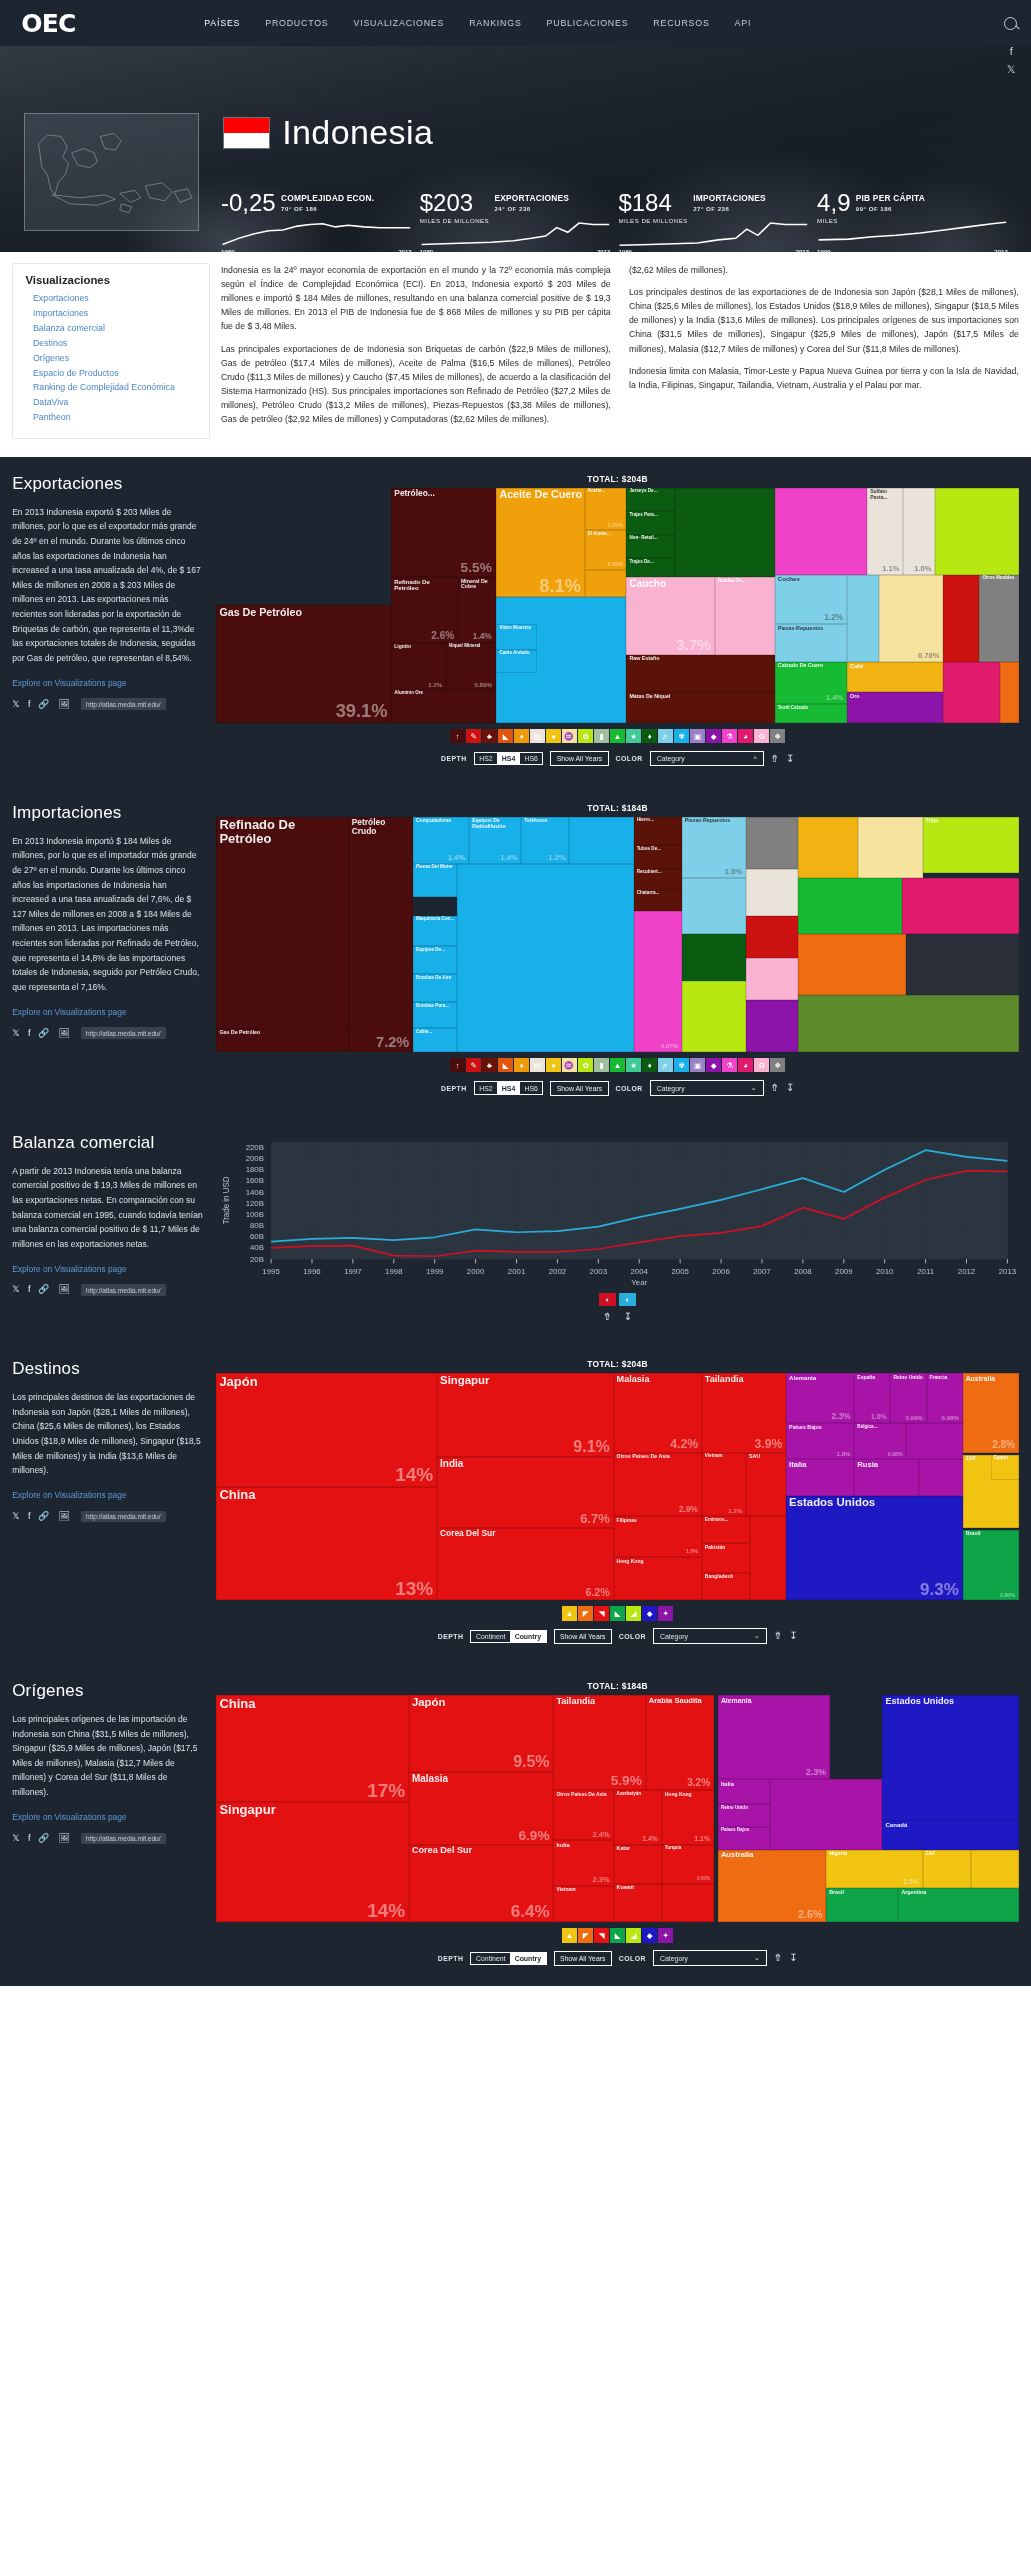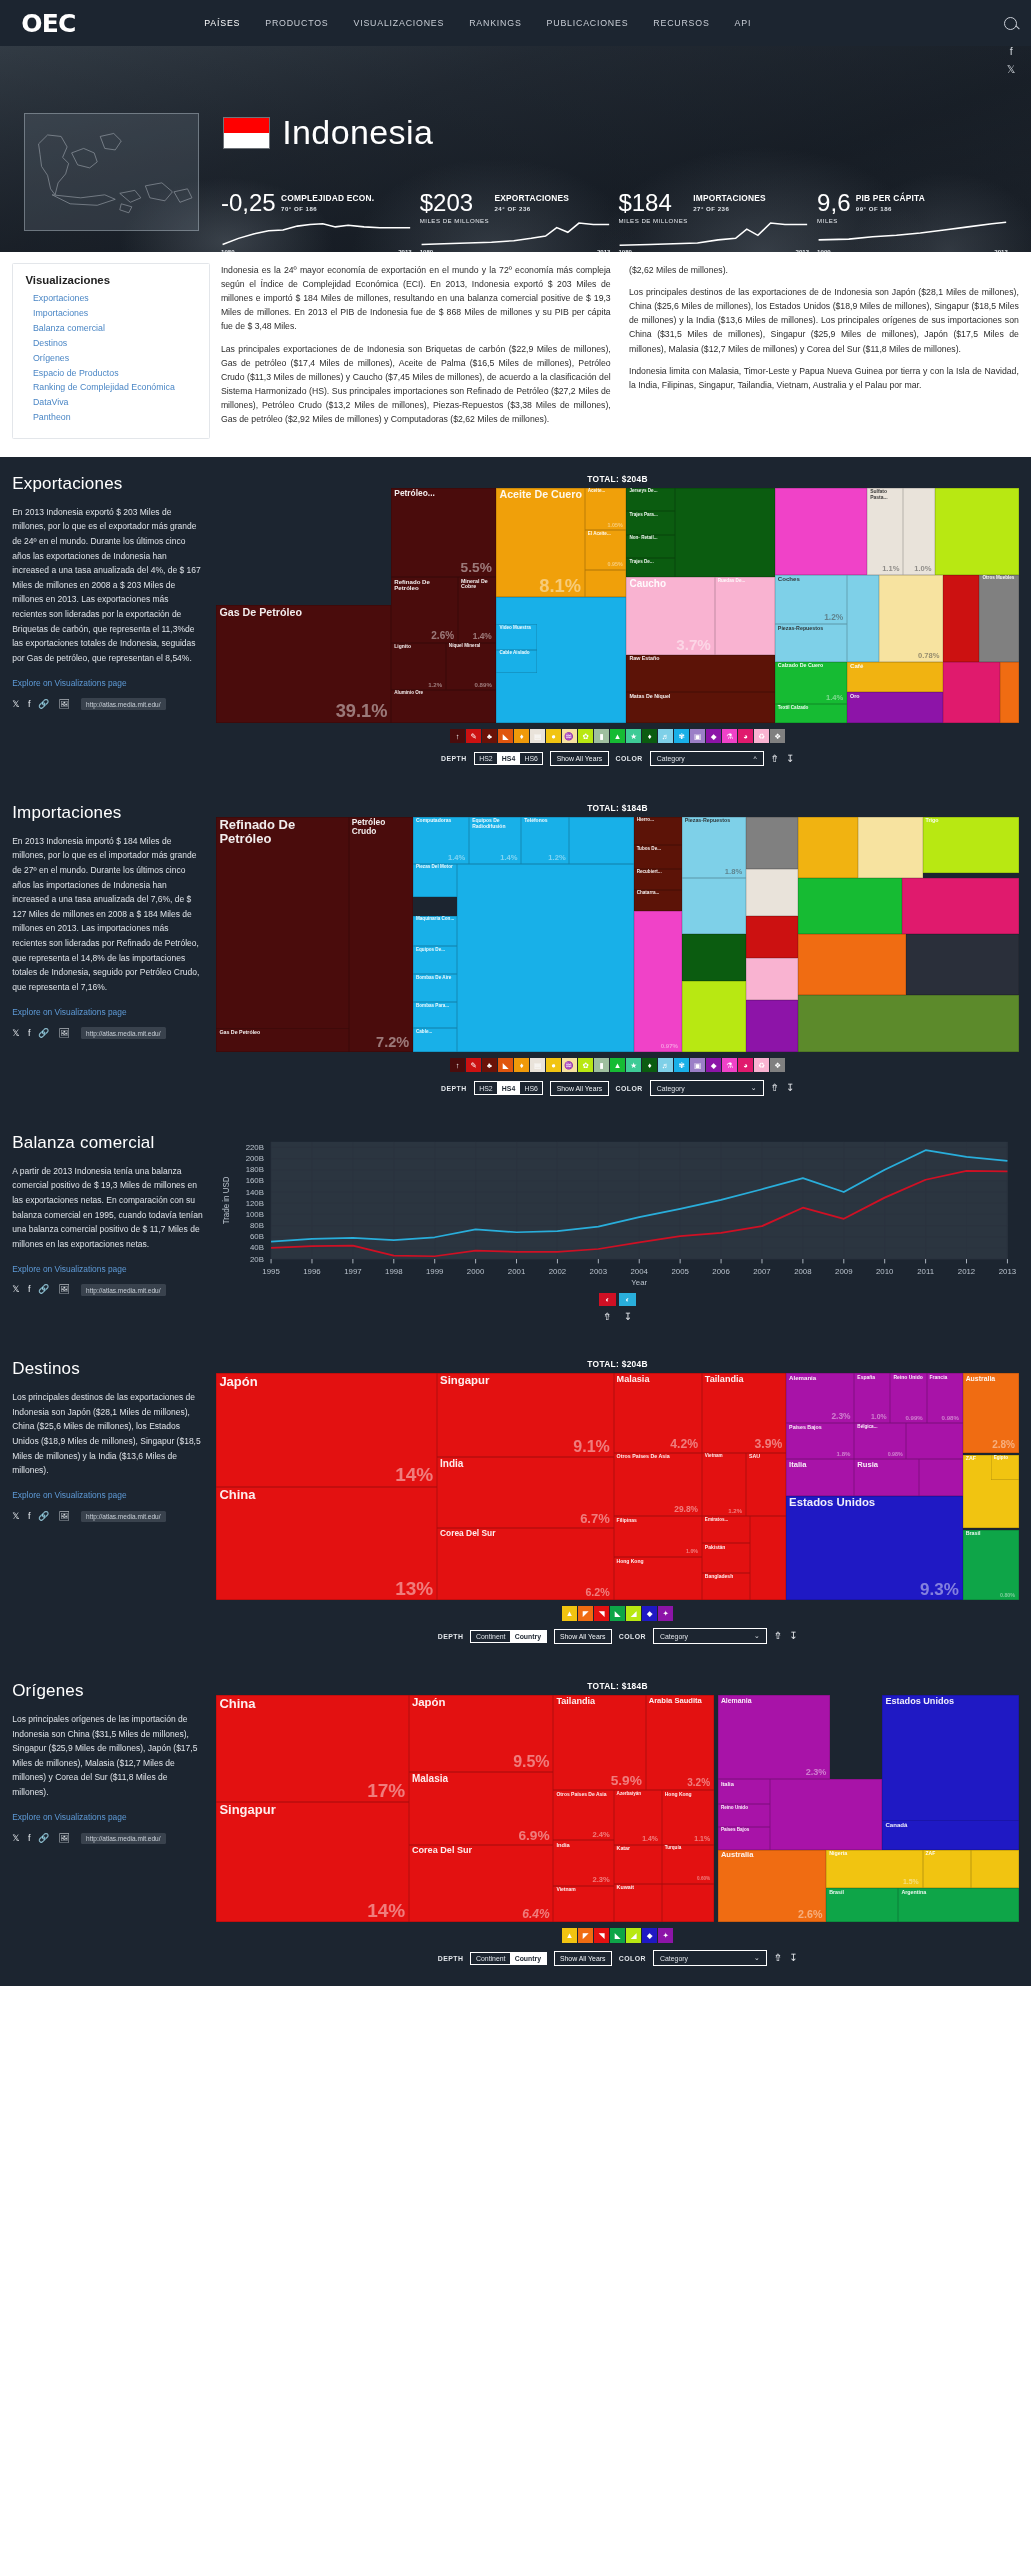--- a/index.html
+++ b/index.html
@@ -292,21 +292,21 @@
       </div>
       <div class="spark-years">
         <span>1980</span>
         <span>2013</span>
       </div>
     </div>
 
     <div class="stat">
       <div class="stat-head">
         <div>
-          <div class="stat-num">9,6</div>
+          <div class="stat-num">4,9</div>
           <span class="stat-unit">MILES</span>
         </div>
         <div class="stat-labels">
           <div class="stat-label">PIB PER CÁPITA</div>
           <div class="stat-rank">99° OF 186</div>
         </div>
       </div>
       <div class="spark">
         <svg viewBox="0 0 240 34" preserveAspectRatio="none">
             <polyline fill="none" stroke="#fff" stroke-width="2" points="2,26 40,25 70,22 100,20 130,17 160,13 190,9 220,5 238,3"></polyline>
@@ -809,21 +809,21 @@
         <div class="cell" style="left: 49.5%; top: 0%; width: 11%; height: 35%; background: rgb(227, 17, 17); box-shadow: rgba(0, 0, 0, 0.28) 0px 0px 0px 0.4px inset;">
           <span class="nm" style="font-size: 9.1px;">Malasia</span>
           <span class="pc" style="font-size: 12.2px;">4.2%</span>
         </div>
         <div class="cell" style="left: 60.5%; top: 0%; width: 10.5%; height: 35%; background: rgb(227, 17, 17); box-shadow: rgba(0, 0, 0, 0.28) 0px 0px 0px 0.4px inset;">
           <span class="nm" style="font-size: 9.1px;">Tailandia</span>
           <span class="pc" style="font-size: 12.2px;">3.9%</span>
         </div>
         <div class="cell" style="left: 49.5%; top: 35%; width: 11%; height: 28%; background: rgb(227, 17, 17); box-shadow: rgba(0, 0, 0, 0.28) 0px 0px 0px 0.4px inset;">
           <span class="nm" style="font-size: 5.3px;">Otros Países De Asia</span>
-          <span class="pc" style="font-size: 8.4px;">29.8%</span>
+          <span class="pc" style="font-size: 8.4px;">2.9%</span>
         </div>
         <div class="cell" style="left: 60.5%; top: 35%; width: 5.5%; height: 28%; background: rgb(227, 17, 17); box-shadow: rgba(0, 0, 0, 0.28) 0px 0px 0px 0.4px inset;">
           <span class="nm" style="font-size: 4.6px;">Vietnam</span>
           <span class="pc" style="font-size: 6.1px;">1.2%</span>
         </div>
         <div class="cell" style="left: 66%; top: 35%; width: 5%; height: 28%; background: rgb(227, 17, 17); box-shadow: rgba(0, 0, 0, 0.28) 0px 0px 0px 0.4px inset;">
           <span class="nm" style="font-size: 5.3px;">SAU</span>
         </div>
         <div class="cell" style="left: 49.5%; top: 63%; width: 11%; height: 18%; background: rgb(227, 17, 17); box-shadow: rgba(0, 0, 0, 0.28) 0px 0px 0px 0.4px inset;">
           <span class="nm" style="font-size: 5px;">Filipinas</span>
@@ -947,21 +947,21 @@
         <div class="cell" style="left: 24%; top: 0%; width: 18%; height: 34%; background: rgb(227, 17, 17); box-shadow: rgba(0, 0, 0, 0.28) 0px 0px 0px 0.4px inset;">
           <span class="nm" style="font-size: 11.4px;">Japón</span>
           <span class="pc" style="font-size: 16px;">9.5%</span>
         </div>
         <div class="cell" style="left: 24%; top: 34%; width: 18%; height: 32%; background: rgb(227, 17, 17); box-shadow: rgba(0, 0, 0, 0.28) 0px 0px 0px 0.4px inset;">
           <span class="nm" style="font-size: 10px;">Malasia</span>
           <span class="pc" style="font-size: 13.7px;">6.9%</span>
         </div>
         <div class="cell" style="left: 24%; top: 66%; width: 18%; height: 34%; background: rgb(227, 17, 17); box-shadow: rgba(0, 0, 0, 0.28) 0px 0px 0px 0.4px inset;">
           <span class="nm" style="font-size: 9.1px;">Corea Del Sur</span>
-          <span class="pc" style="font-size: 12px; font-style: italic;">6.4%</span>
+          <span class="pc" style="font-size: 17px;">6.4%</span>
         </div>
         <div class="cell" style="left: 42%; top: 0%; width: 11.5%; height: 42%; background: rgb(227, 17, 17); box-shadow: rgba(0, 0, 0, 0.28) 0px 0px 0px 0.4px inset;">
           <span class="nm" style="font-size: 9.1px;">Tailandia</span>
           <span class="pc" style="font-size: 13.7px;">5.9%</span>
         </div>
         <div class="cell" style="left: 53.5%; top: 0%; width: 8.5%; height: 42%; background: rgb(227, 17, 17); box-shadow: rgba(0, 0, 0, 0.28) 0px 0px 0px 0.4px inset;">
           <span class="nm" style="font-size: 7.6px;">Arabia Saudita</span>
           <span class="pc" style="font-size: 10px;">3.2%</span>
         </div>
         <div class="cell" style="left: 42%; top: 42%; width: 7.5%; height: 22%; background: rgb(227, 17, 17); box-shadow: rgba(0, 0, 0, 0.28) 0px 0px 0px 0.4px inset;">

